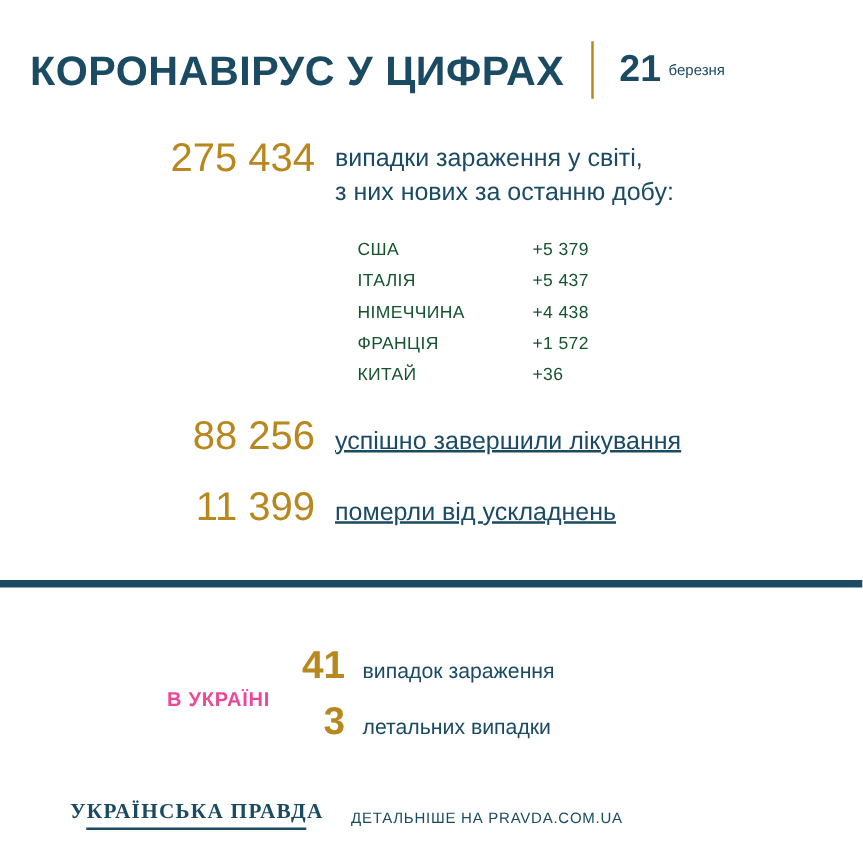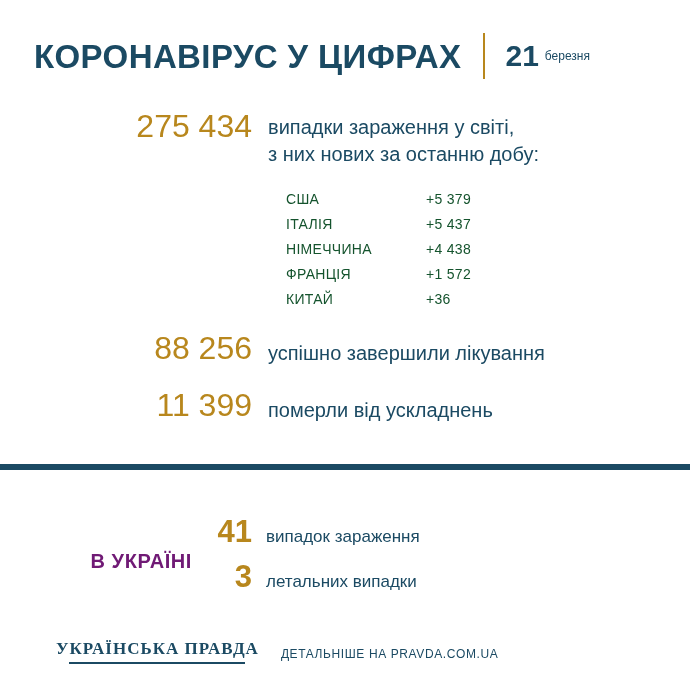--- a/index.html
+++ b/index.html
@@ -18,21 +18,21 @@
     position: relative;
     width: 690px;
     height: 690px;
     background: #ffffff;
   }
 
   
   .header {
     display: flex;
     align-items: center;
-    padding: 26px 0 0 34px;
+    padding: 26px 0 0 24px;
     height: 86px;
   }
   .header-title {
     font-size: 33px;
     font-weight: bold;
     color: #1b4a63;
     letter-spacing: 0.4px;
     line-height: 1;
     white-space: nowrap;
   }
@@ -111,44 +111,46 @@
 
   
   .row-recovered {
     margin-top: 26px;
   }
   .row-deaths {
     margin-top: 22px;
   }
   .stat-text.single {
     padding-top: 8px;
+    text-decoration: underline;
   }
 
   
   .separator {
     width: 690px;
     height: 6px;
     background: #1b4a63;
     margin-top: 40px;
   }
 
   
   .ukraine {
     display: flex;
     align-items: center;
     padding: 46px 0 0 0;
   }
   .ukraine-label {
     width: 210px;
     text-align: right;
-    font-size: 20px;
-    font-weight: bold;
-    color: #701a75;
+    font-size: 16px;
+    font-weight: bold;
+    color: #ec4899;
     letter-spacing: 0.6px;
     padding-right: 18px;
+    margin-left: 24px;
   }
   .ukraine-rows {
     flex: 1;
   }
   .ua-row {
     display: flex;
     align-items: baseline;
     margin-bottom: 14px;
   }
   .ua-number {

